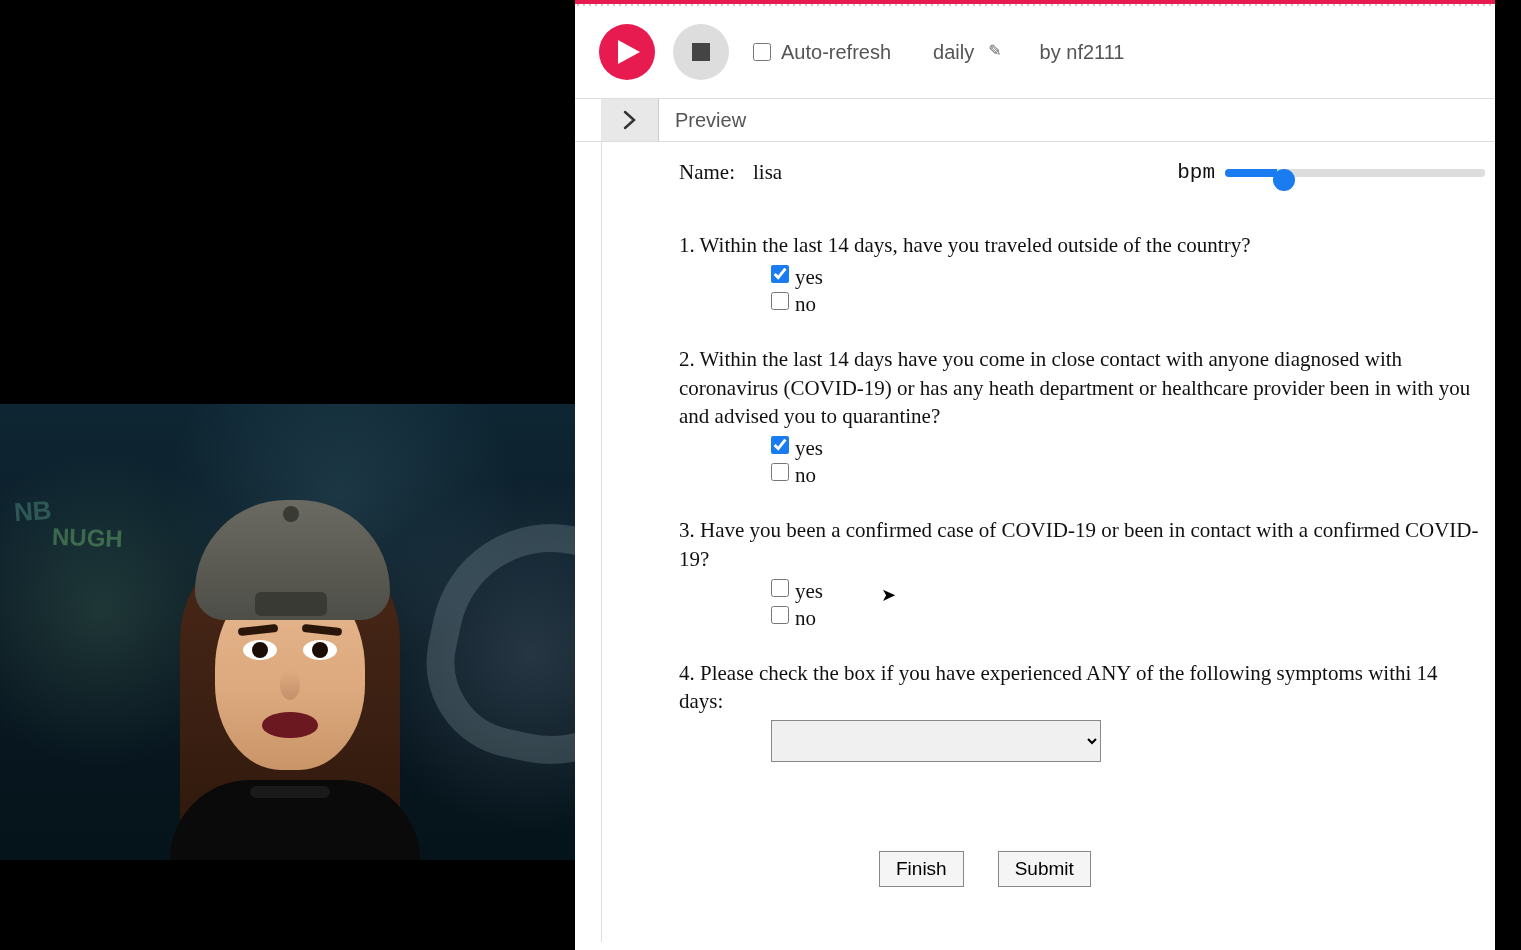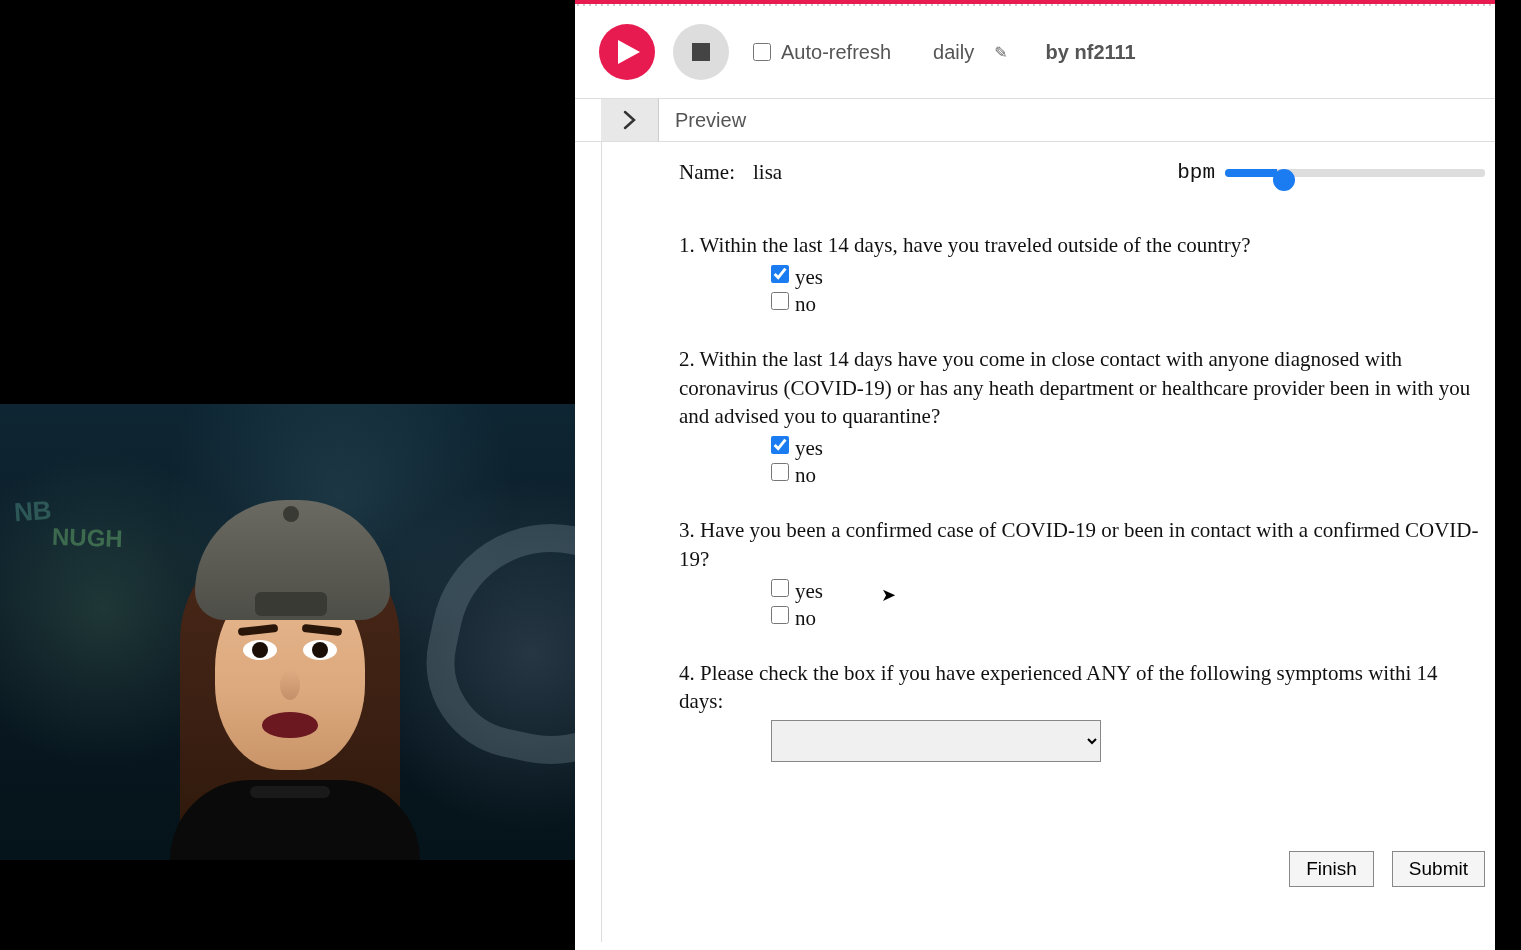--- a/index.html
+++ b/index.html
@@ -63,26 +63,26 @@
       display: flex;
       align-items: center;
       gap: 10px;
       margin-left: 6px;
     }
     .auto-refresh input[type="checkbox"] {
       width: 18px; height: 18px;
     }
     .daily {
       display: flex;
-      align-items: center;
-      gap: 20px;
+      align-items: flex-start;
+      gap: 14px;
       margin-left: 24px;
     }
     .pencil-icon { font-size: 16px; color: #666; }
-    .byline { margin-left: 20px; font-weight: bold; }
+    .byline { margin-left: 20px; }
     .toolbar-divider {
       height: 1px;
       background: #ddd;
     }
     .preview-bar {
       display: flex;
       align-items: stretch;
       border-bottom: 1px solid #ddd;
       font-family: -apple-system, BlinkMacSystemFont, 'Segoe UI', Arial, sans-serif;
     }
@@ -206,22 +206,22 @@
       font-size: 17px;
       font-family: Arial, sans-serif;
       border: 1px solid #888;
       background: #f0f0f0;
       padding: 20px 6px;
       text-align: right;
     }
     .button-row {
       margin-top: 88px;
       display: flex;
-      gap: 18px;
-      justify-content: flex-end;
+      gap: 34px;
+      justify-content: flex-start;
       padding-left: 200px;
     }
     .form-btn {
       font-family: Arial, sans-serif;
       font-size: 19px;
       padding: 6px 16px;
       background: #f5f5f5;
       border: 1px solid #888;
       cursor: pointer;
     }

